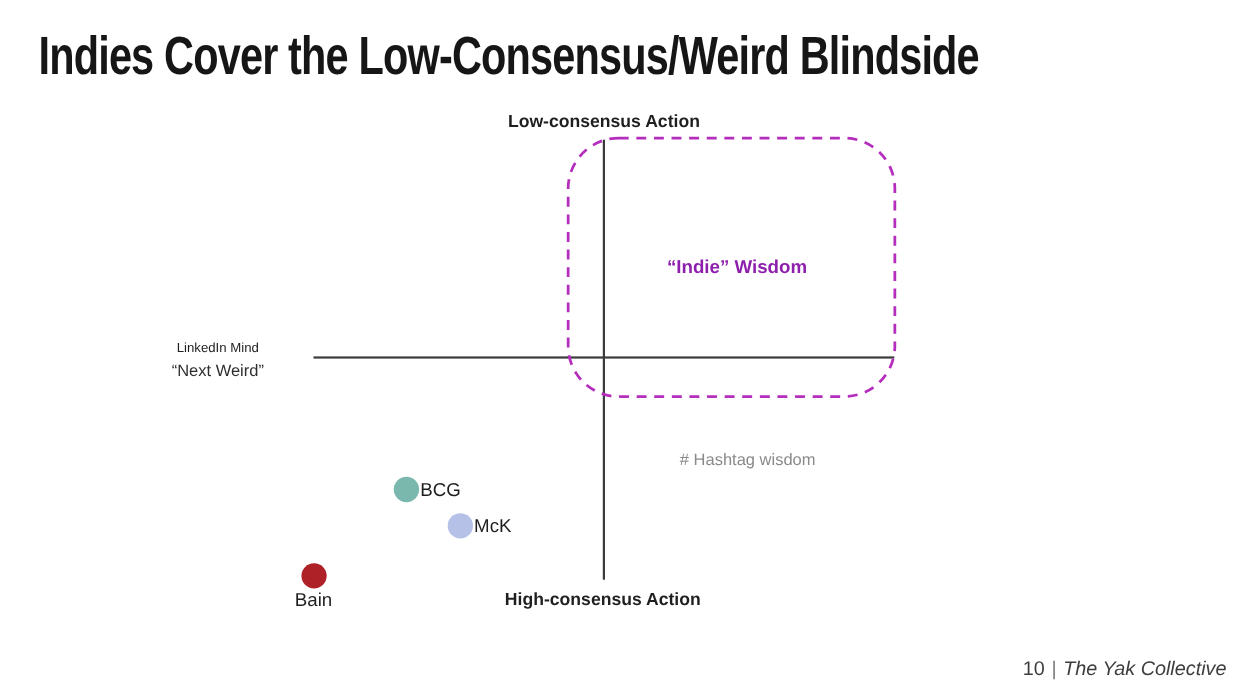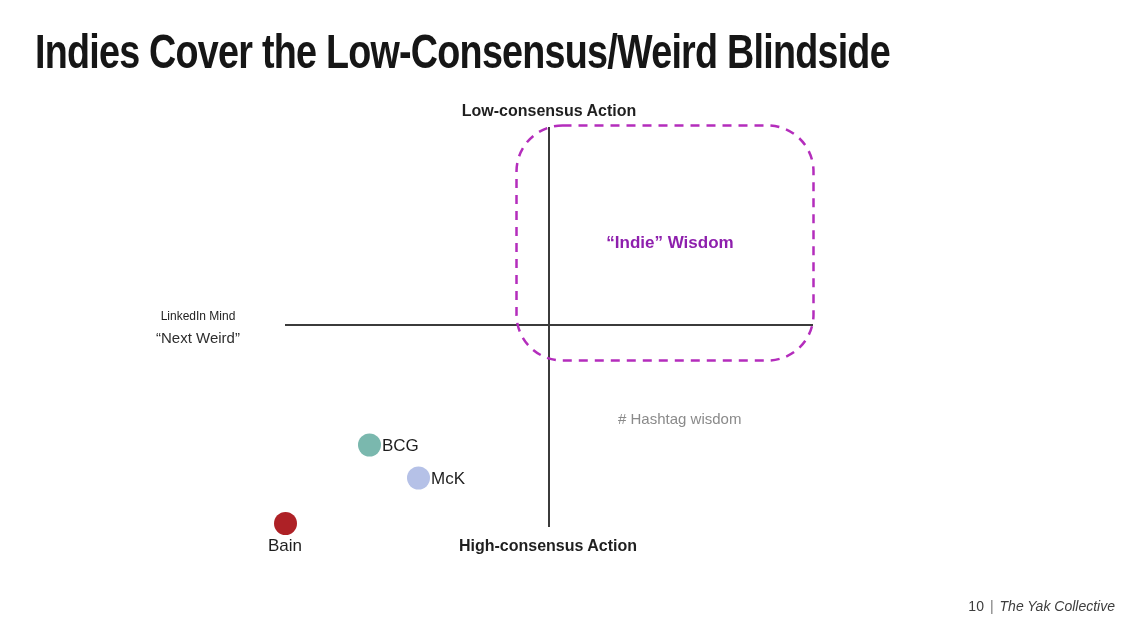--- a/index.html
+++ b/index.html
@@ -124,21 +124,21 @@
   .dot-label {
     font-size: 17px;
     color: #1e1e1e;
     white-space: nowrap;
   }
   
   .footer {
     position: absolute;
     right: 11px;
     top: 598px;
-    font-size: 14px;
+    font-size: 18px;
     color: #3d3d3d;
     white-space: nowrap;
   }
   .footer .sep { margin: 0 6px; color: #7a7a7a; }
   .footer .brand { font-style: italic; }
 </style>
 </head>
 <body>
 
 <div class="slide">

